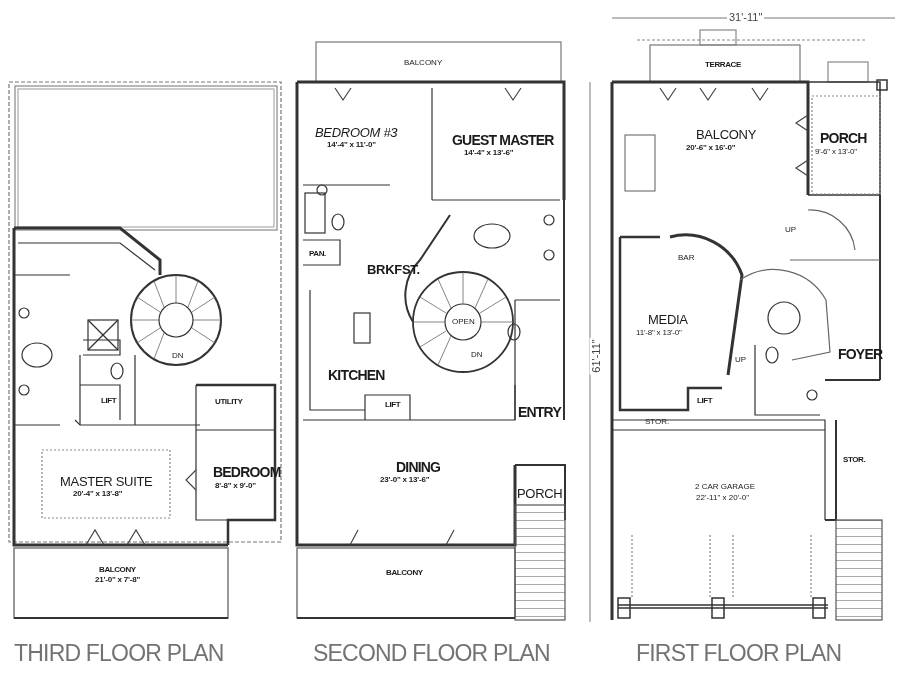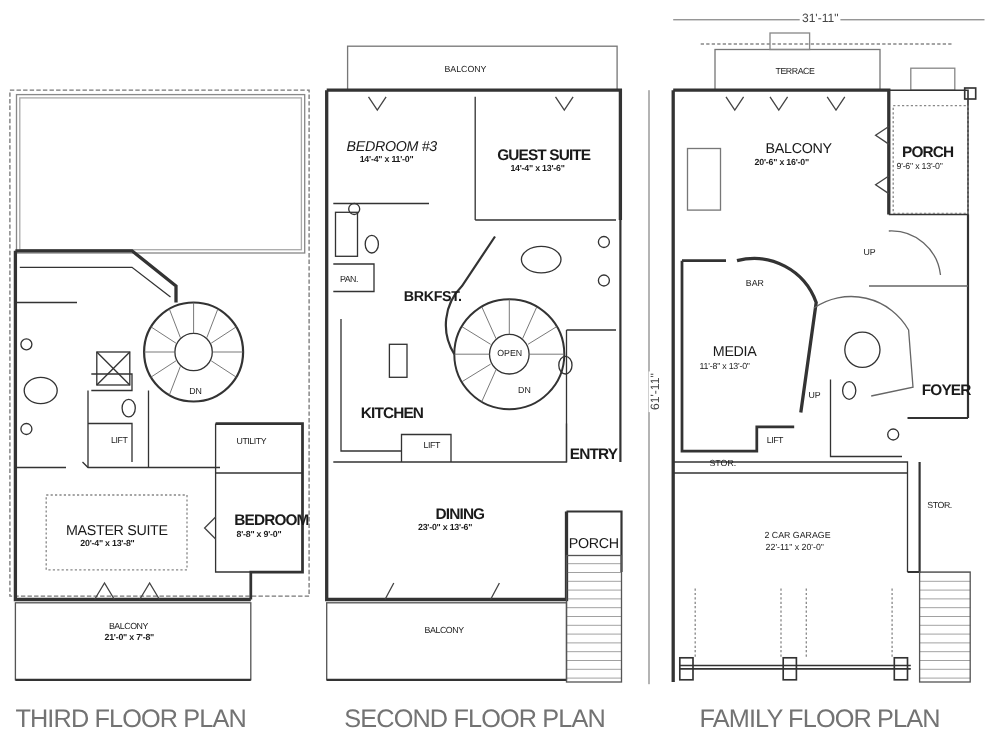--- a/index.html
+++ b/index.html
@@ -3,21 +3,21 @@
 <meta charset="utf-8">
 <style>
   html,body{margin:0;padding:0;background:#fff;}
   body{width:899px;height:675px;position:relative;overflow:hidden;font-family:"Liberation Sans",sans-serif;color:#222;}
   svg{position:absolute;left:0;top:0;}
   .lbl{position:absolute;white-space:nowrap;text-align:right;line-height:1;color:#1a1a1a;}
   .room{font-family:"Liberation Sans",sans-serif;font-size:13px;letter-spacing:-0.3px;}
   .room.bold{font-weight:bold;font-size:14px;letter-spacing:-0.8px;}
   .dim{font-size:8px;font-weight:bold;letter-spacing:-0.2px;}
   .dim.light{font-weight:normal;}
-  .small{font-size:8px;font-weight:normal;letter-spacing:-0.4px;}
+  .small{font-size:8px;font-weight:bold;letter-spacing:-0.4px;}
   .tiny{font-size:8px;}
   .caption{position:absolute;top:640px;font-size:23px;letter-spacing:-0.8px;color:#737373;white-space:nowrap;}
   .ovdim{position:absolute;font-size:11px;color:#444;white-space:nowrap;background:#fff;padding:0 2px;}
 </style>
 </head>
 <body>
 
 <svg width="899" height="675" viewBox="0 0 899 675">
   <defs>
     <pattern id="steps" width="8" height="8" patternUnits="userSpaceOnUse">
@@ -177,21 +177,21 @@
 <div class="lbl room" style="left:60px;top:475px;">MASTER SUITE</div>
 <div class="lbl dim" style="left:73px;top:490px;">20'-4" x 13'-8"</div>
 <div class="lbl room bold" style="left:213px;top:465px;">BEDROOM</div>
 <div class="lbl dim" style="left:215px;top:482px;">8'-8" x 9'-0"</div>
 <div class="lbl small" style="left:99px;top:566px;">BALCONY</div>
 <div class="lbl dim" style="left:95px;top:576px;">21'-0" x 7'-8"</div>
 
 <div class="lbl tiny" style="left:404px;top:59px;">BALCONY</div>
 <div class="lbl room" style="left:315px;top:126px;font-style:italic;">BEDROOM #3</div>
 <div class="lbl dim" style="left:327px;top:141px;">14'-4" x 11'-0"</div>
-<div class="lbl room bold" style="left:452px;top:133px;">GUEST SUITE</div>
+<div class="lbl room bold" style="left:452px;top:133px;">GUEST MASTER</div>
 <div class="lbl dim" style="left:464px;top:149px;">14'-4" x 13'-6"</div>
 <div class="lbl small" style="left:309px;top:250px;">PAN.</div>
 <div class="lbl room" style="left:367px;top:263px;font-weight:bold;">BRKFST.</div>
 <div class="lbl tiny" style="left:452px;top:318px;">OPEN</div>
 <div class="lbl tiny" style="left:471px;top:351px;">DN</div>
 <div class="lbl room bold" style="left:328px;top:368px;">KITCHEN</div>
 <div class="lbl small" style="left:385px;top:401px;">LIFT</div>
 <div class="lbl room bold" style="left:518px;top:405px;">ENTRY</div>
 <div class="lbl room bold" style="left:396px;top:460px;">DINING</div>
 <div class="lbl dim" style="left:380px;top:476px;">23'-0" x 13'-6"</div>
@@ -212,13 +212,13 @@
 <div class="lbl tiny" style="left:735px;top:356px;">UP</div>
 <div class="lbl room bold" style="left:838px;top:347px;">FOYER</div>
 <div class="lbl small" style="left:697px;top:397px;">LIFT</div>
 <div class="lbl tiny" style="left:645px;top:418px;">STOR.</div>
 <div class="lbl small" style="left:843px;top:456px;">STOR.</div>
 <div class="lbl tiny" style="left:695px;top:483px;">2 CAR GARAGE</div>
 <div class="lbl tiny" style="left:696px;top:494px;">22'-11" x 20'-0"</div>
 
 <div class="caption" style="left:14px;">THIRD FLOOR PLAN</div>
 <div class="caption" style="left:313px;">SECOND FLOOR PLAN</div>
-<div class="caption" style="left:636px;">FAMILY FLOOR PLAN</div>
+<div class="caption" style="left:636px;">FIRST FLOOR PLAN</div>
 
 </body></html>

